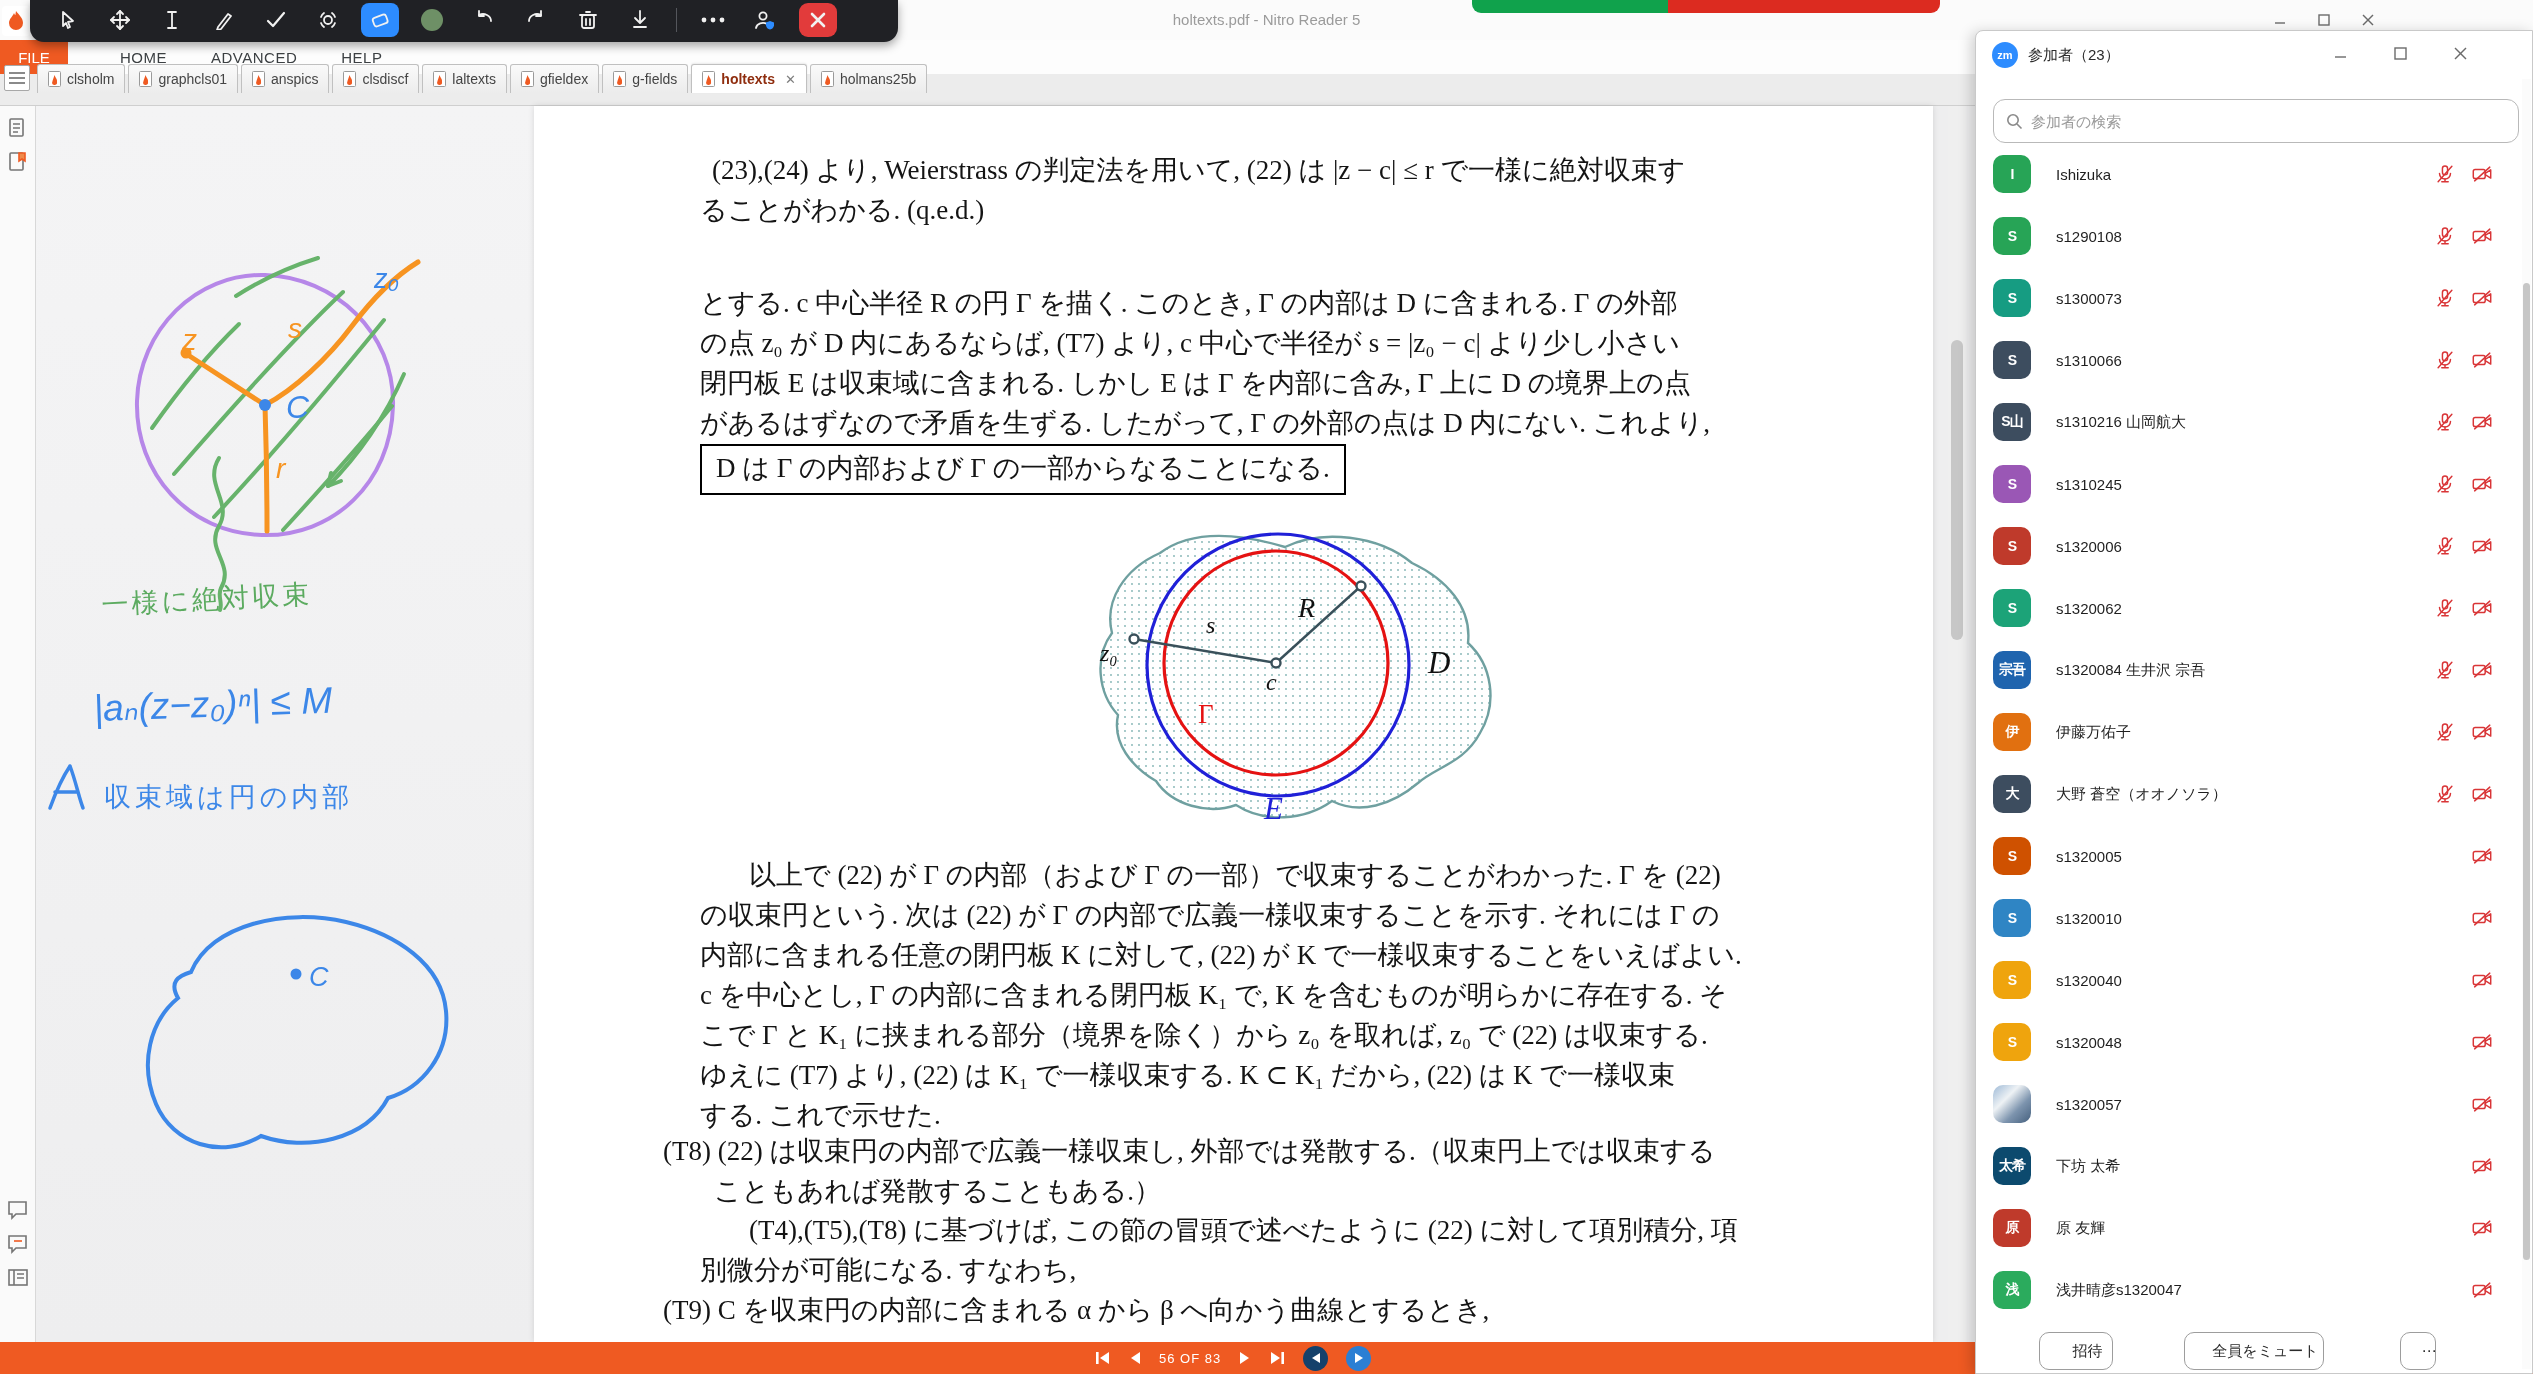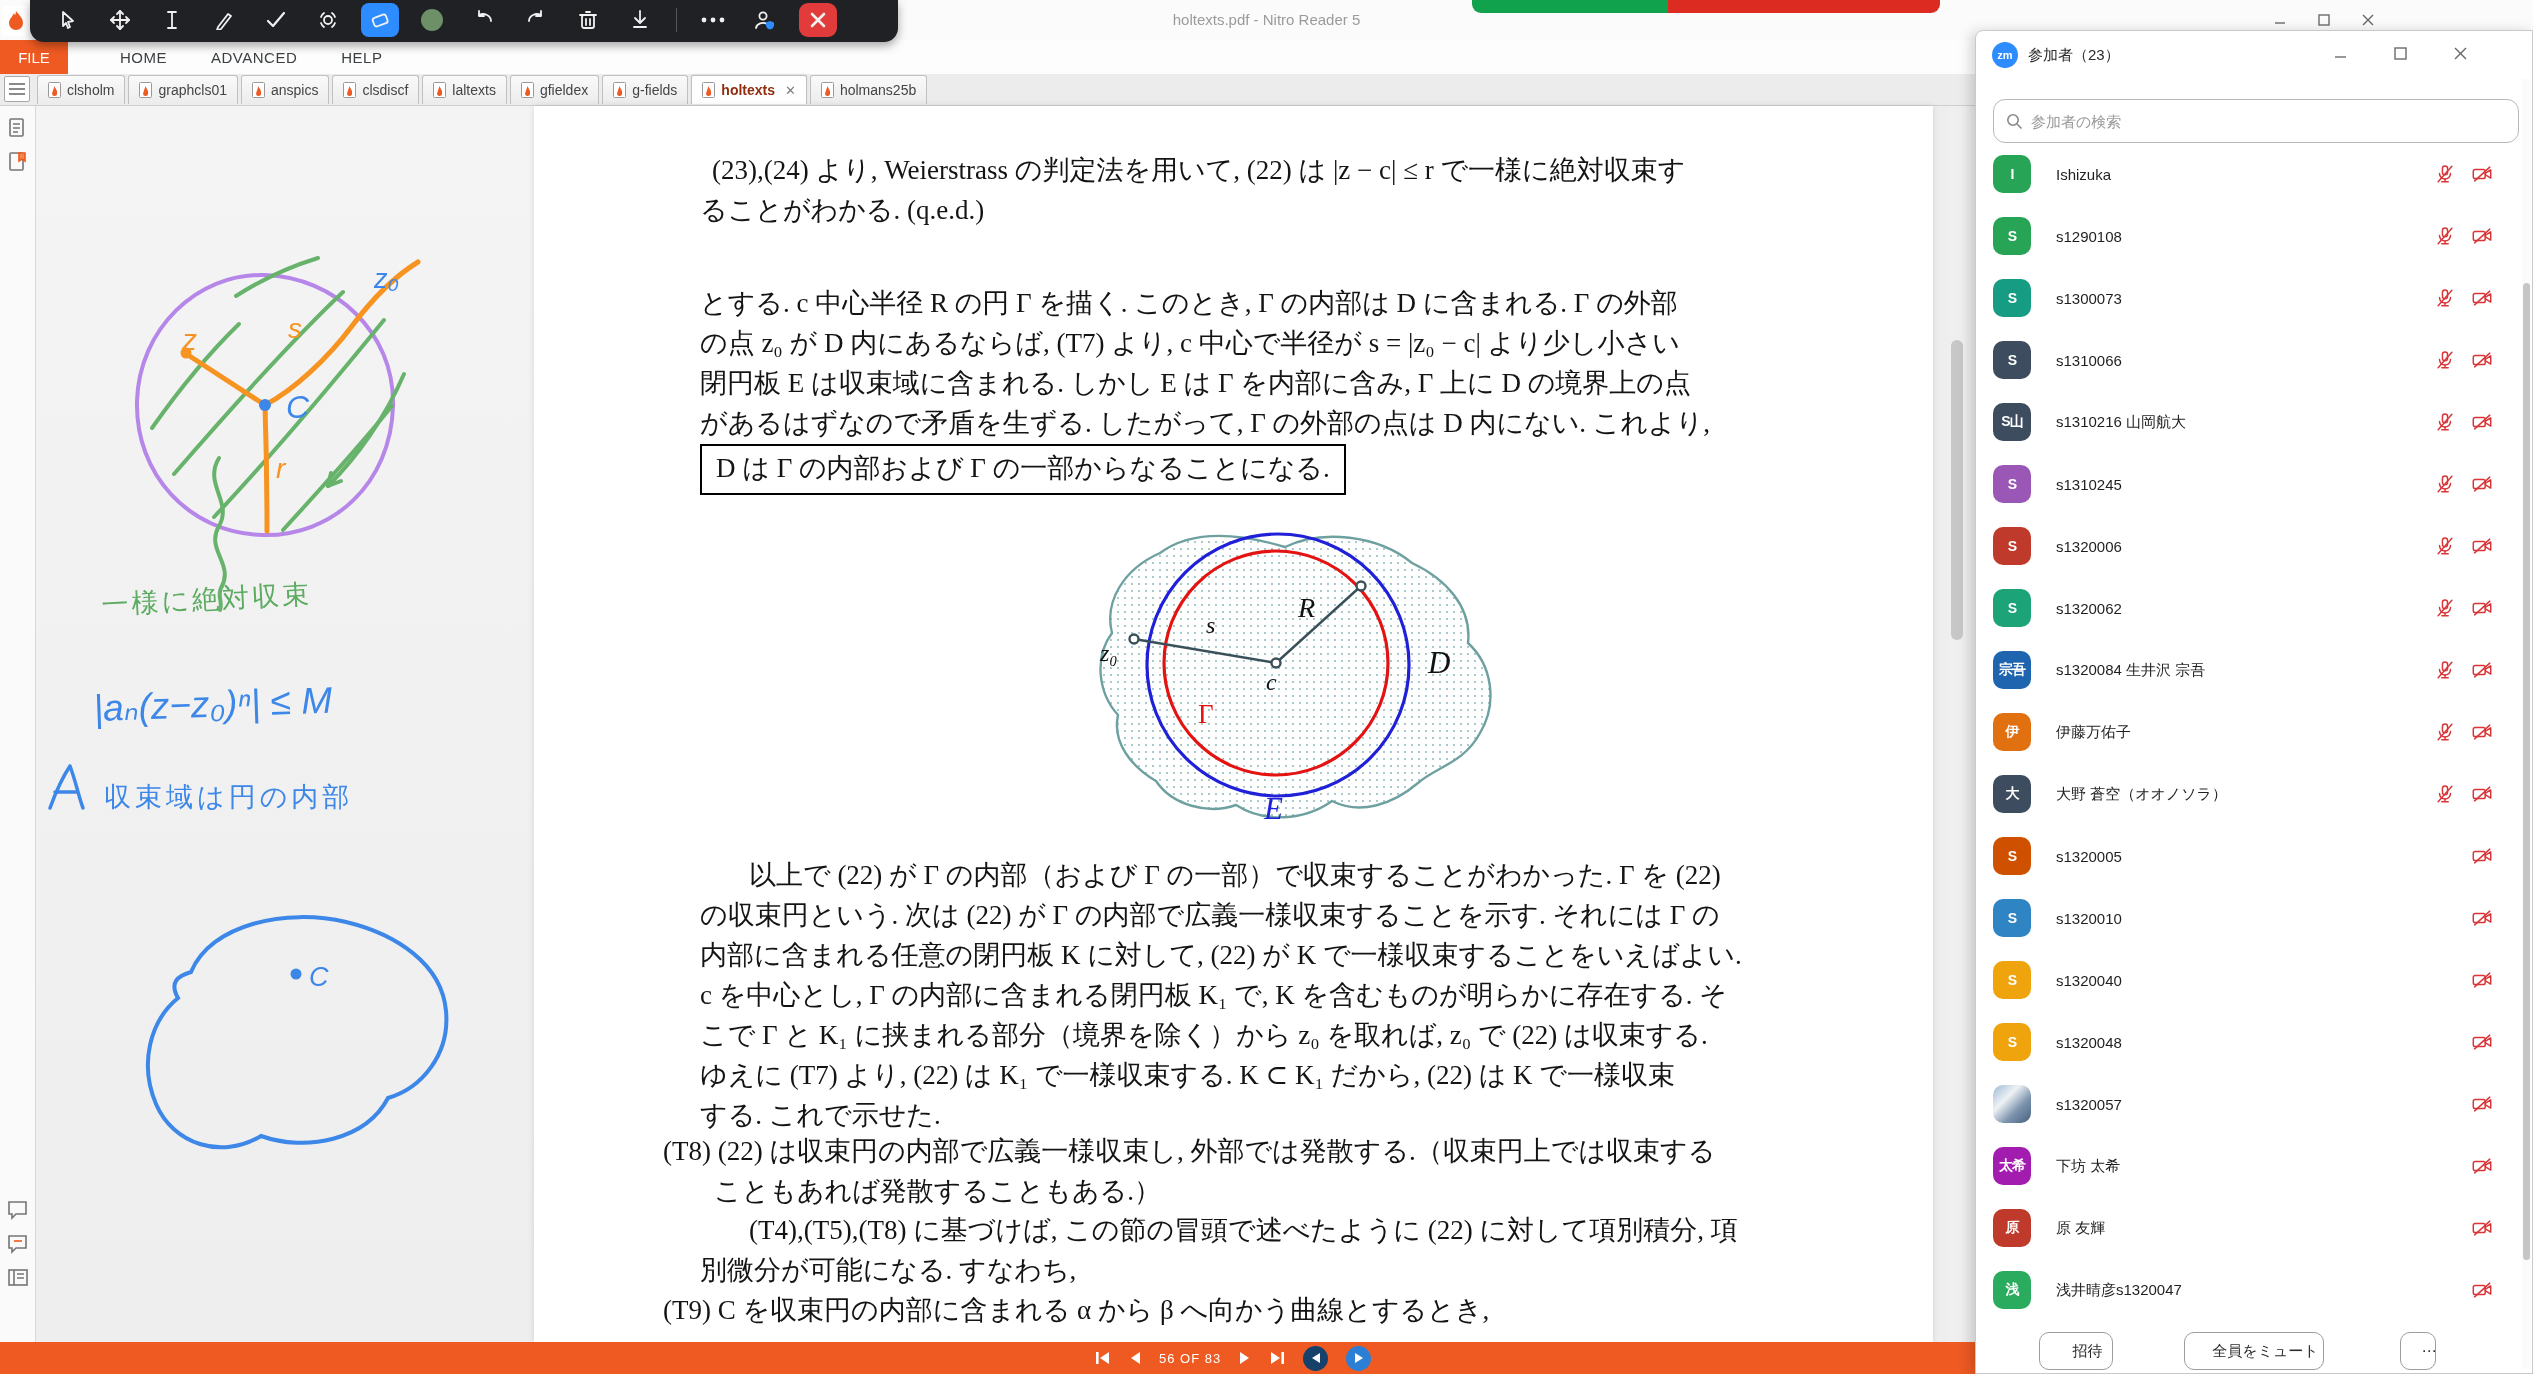--- a/index.html
+++ b/index.html
@@ -32,21 +32,21 @@
   #nitro-logo { left:2px; top:6px; width:28px; height:30px; background:#fff; border-radius:4px;
     display:flex; align-items:center; justify-content:center; z-index:60; }
 
   
   #menubar { left:0; top:40px; width:2533px; height:34px; background:#fdfdfd; display:flex; align-items:stretch; }
   #menu-file { width:68px; background:#ef5a22; color:#fff; display:flex; align-items:center; justify-content:center; font-size:15px; }
   .menu-item { padding:0 22px; display:flex; align-items:center; color:#3c4043; font-size:15px; letter-spacing:.5px; }
 
   
   #tabbar { left:0; top:74px; width:2533px; height:32px; background:#ececec; border-bottom:1px solid #cfcfcf;
-    display:flex; align-items:flex-end; gap:3px; padding:3px 0 1px 4px; }
+    display:flex; align-items:flex-end; gap:3px; padding:3px 0 12px 4px; }
   #tab-menu-btn { width:26px; height:26px; margin:0 4px 2px 0; background:#fff; border:1px solid #a8a8a8;
     border-radius:2px; display:flex; flex-direction:column; justify-content:center; gap:3px; padding:0 4px; }
   #tab-menu-btn i { display:block; height:2px; background:#8a8a8a; }
   .tab { height:29px; background:linear-gradient(#fafafa,#ececec); border:1px solid #c0c0c0; border-bottom:none;
     border-radius:3px 3px 0 0; display:flex; align-items:center; gap:6px; padding:0 10px; font-size:14px; color:#454545; }
   .tab.active { background:#fff; font-weight:bold; color:#8f2d0e; box-shadow:0 -1px 2px rgba(0,0,0,.08); }
   .tab .tclose { color:#7d7d7d; font-size:13px; margin-left:4px; }
   .pdficon { width:13px; height:16px; flex:0 0 auto; }
 
   
@@ -687,21 +687,21 @@
     <div class="prow" style="top:930px">
         <span class="avatar photo"></span>
         <span class="pname">s1320057</span>
         <span class="picons">
           <svg width="24" height="22">
             <use href="#ic-video-off"></use>
           </svg>
         </span>
       </div>
     <div class="prow" style="top:992px">
-        <span class="avatar" style="background: #a21caf;">太希</span>
+        <span class="avatar" style="background: #0c4a6e;">太希</span>
         <span class="pname">下坊 太希</span>
         <span class="picons">
           <svg width="24" height="22">
             <use href="#ic-video-off"></use>
           </svg>
         </span>
       </div>
     <div class="prow" style="top:1054px">
         <span class="avatar" style="background: rgb(191, 58, 43);">原</span>
         <span class="pname">原 友輝</span>

